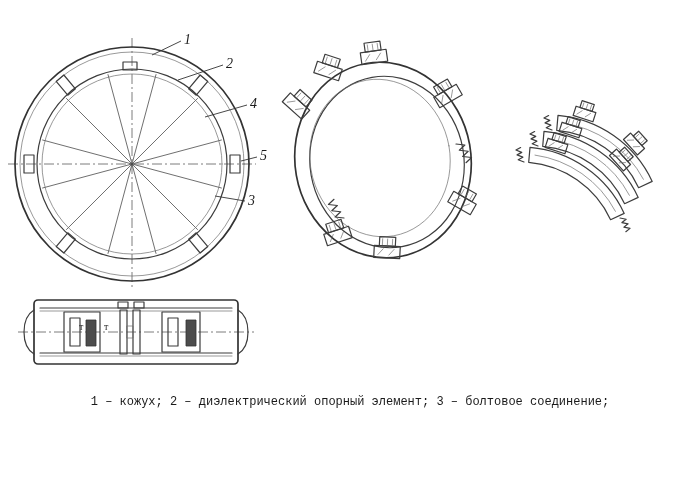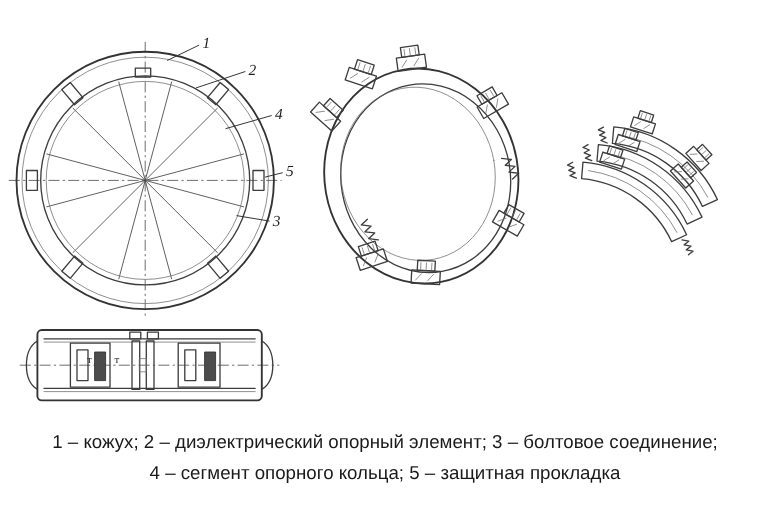--- a/index.html
+++ b/index.html
@@ -24,22 +24,22 @@
     font-size:14px;fill:#1c1c1c;font-style:italic;
   }
   .tiny-label{
     font-family:"Liberation Serif",serif;
     font-size:10px;fill:#2a2a2a;
   }
   .darkfill{fill:#4c4c4c;stroke:#333;stroke-width:0.8;}
   .caption{
     position:absolute;left:0;right:0;top:388px;
     text-align:center;color:#1a1a1a;
-    font-size:17px;line-height:28px;
-    font-family:Liberation Sans, sans-serif;
+    font-size:12px;line-height:28px;
+    font-family:Liberation Mono, monospace;
   }
 </style>
 </head>
 <body>
 
 <div class="page">
 
   <svg class="drawing" width="700" height="483" viewBox="0 0 700 483" xmlns="http://www.w3.org/2000/svg">
 
     <defs>
@@ -187,16 +187,15 @@
         <rect class="darkfill" x="186" y="320" width="10" height="26"></rect>
       </g>
 
       <text class="tiny-label" x="79" y="330">т</text>
       <text class="tiny-label" x="104" y="330">т</text>
     </g>
   </svg>
 
   <div class="caption">
     <div>1 – кожух; 2 – диэлектрический опорный элемент; 3 – болтовое соединение;</div>
-    <div>4 – сегмент опорного кольца; 5 – защитная прокладка</div>
   </div>
 
 </div>
 
 </body></html>

